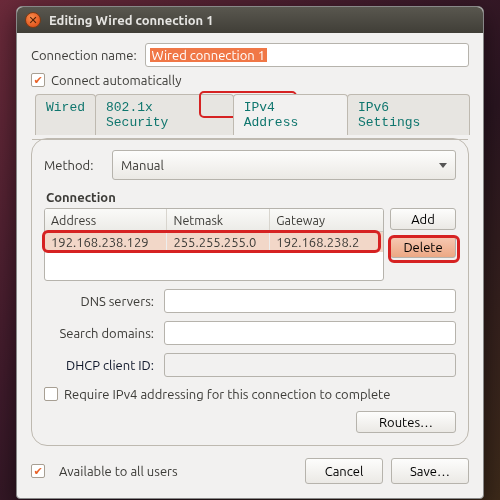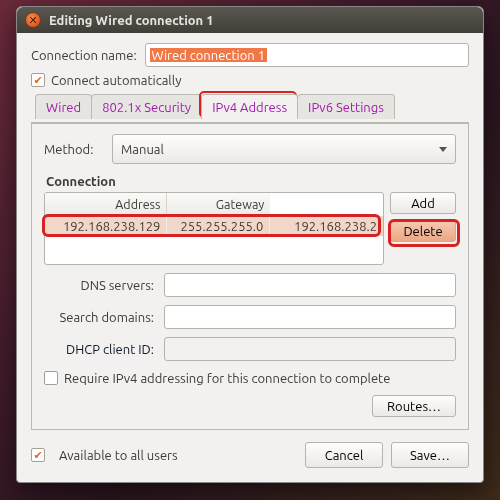--- a/index.html
+++ b/index.html
@@ -73,40 +73,41 @@
     flex: none;
   }
   .checkbox.checked::after {
     content: "✔";
     font-size: 11px;
     color: #e9632a;
     line-height: 1;
   }
   .tabs-frame {
     border: 1px solid #beb9b0;
-    border-radius: 0;
+    border-radius: 16px;
     background: #f2f1f0;
     margin-top: 4px;
   }
   .tabrow {
     display: flex;
     padding-left: 4px;
     gap: 0;
     position: relative;
     top: 1px;
   }
   .tab {
     padding: 5px 10px;
     border: 1px solid #beb9b0;
     border-bottom: none;
     background: #e7e5e1;
     border-radius: 4px 4px 0 0;
     margin-right: -1px;
-    color: #a21caf;
+    color: #0f766e;
     position: relative;
+    font-family: Liberation Mono, monospace;
   }
   .tab.active {
     background: #f2f1f0;
     z-index: 2;
   }
   .tab-hl {
     position: absolute;
     border: 2px solid #d62222;
     border-radius: 5px;
     pointer-events: none;
@@ -129,21 +130,20 @@
     width: 0;height:0;border-left:4px solid transparent;border-right:4px solid transparent;border-top:5px solid #555;
   }
   .section-title { font-weight: bold; margin: 10px 0 4px 2px; }
   .addr-area { display: flex; gap: 6px; }
   .addr-table {
     flex: 1;
     border: 1px solid #b6b3ac;
     border-radius: 3px;
     background: #fff;
     overflow: hidden;
-    text-align: right;
   }
   .addr-head, .addr-row {
     display: grid;
     grid-template-columns: 1.25fr 1.05fr 1.15fr;
   }
   .addr-head > div {
     padding: 4px 6px;
     background: linear-gradient(#fafaf8, #ecebe7);
     border-bottom: 1px solid #cfcbc2;
     border-right: 1px solid #d8d5ce;
@@ -172,21 +172,21 @@
     position: absolute;
     border: 3px solid #d62222;
     border-radius: 6px;
     pointer-events: none;
   }
   .form-row { display: flex; align-items: center; margin-top: 8px; }
   .form-row .flabel { width: 120px; text-align: right; padding-right: 10px; }
   .form-row .flabel.disabled { color: #0f172a; }
   .form-row input { flex: 1; }
   .routes-row { display: flex; justify-content: flex-end; margin-top: 10px; }
-  .routes-row .btn { width: 84px; }
+  .routes-row .btn { width: 100px; }
   .footer {
     display: flex; align-items: center; margin-top: 12px;
     gap: 8px;
   }
   .footer .spacer { flex: 1; }
   .footer .btn { width: 78px; padding: 5px 0; }
   .rel { position: relative; }
 </style>
 </head>
 <body>
@@ -225,20 +225,21 @@
               <span class="dropdown-tri"></span>
             </div>
           </div>
 
           <div class="section-title">Connection</div>
 
           <div class="addr-area rel">
             <div class="addr-table">
               <div class="addr-head">
                 <div>Address</div>
+                <div>Netmask</div>
                 <div>Gateway</div>
               </div>
               <div class="addr-row sel">
                 <div>192.168.238.129</div>
                 <div>255.255.255.0</div>
                 <div>192.168.238.2</div>
               </div>
               <div class="spacer"></div>
             </div>
             <div class="btn-col">

